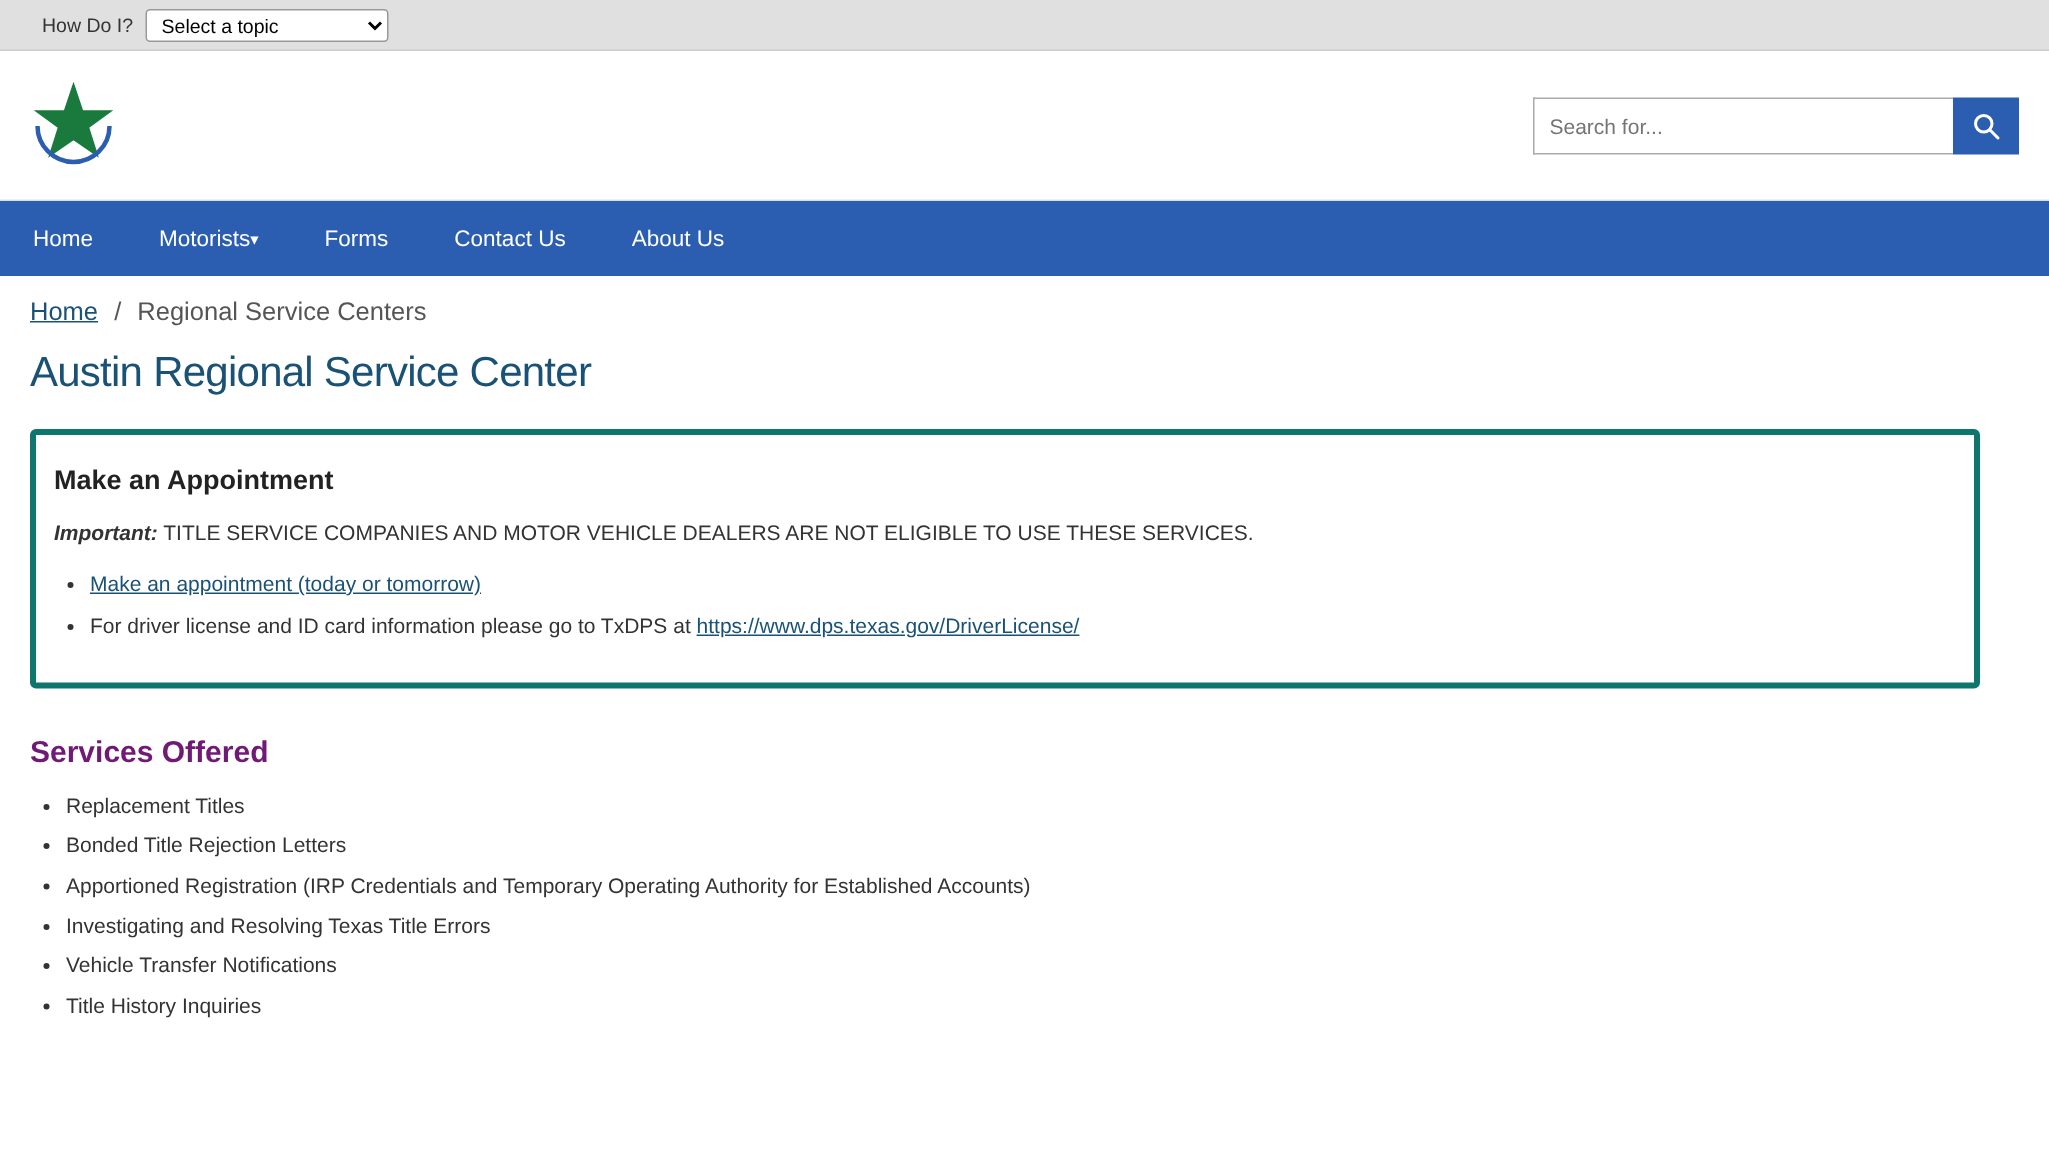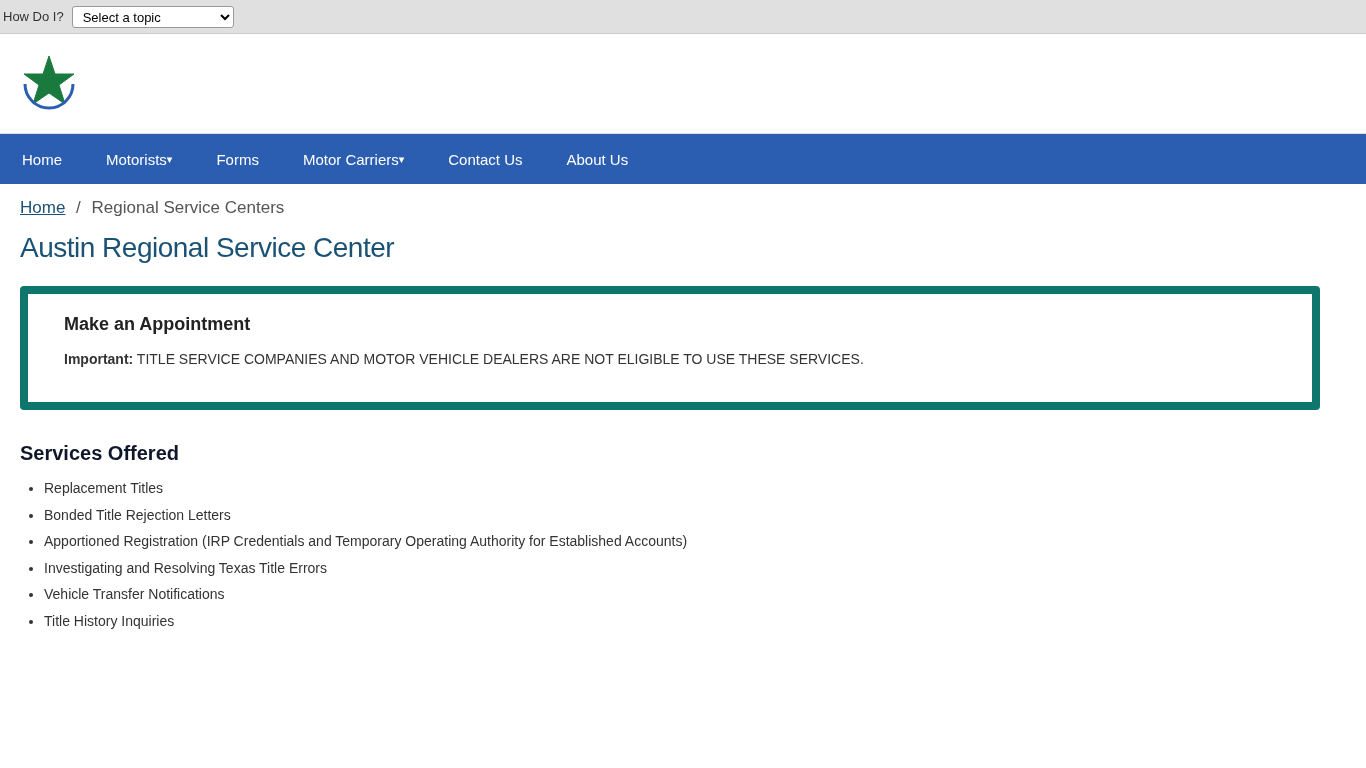--- a/index.html
+++ b/index.html
@@ -1,21 +1,21 @@
 <!DOCTYPE html>
 <html><head>
   <meta charset="utf-8">
   <style>
     * { margin: 0; padding: 0; box-sizing: border-box; }
     body { font-family: Arial, sans-serif; font-size: 14px; color: #333; background: #fff; }
 
     
     .top-bar {
       background: #e0e0e0;
-      padding: 4px 3px;
+      padding: 4px 28px;
       display: flex;
       align-items: center;
       justify-content: space-between;
       height: 34px;
       border-bottom: 1px solid #ccc;
     }
     .top-bar-left {
       display: flex;
       align-items: center;
       gap: 8px;
@@ -149,56 +149,57 @@
     .page-title {
       font-size: 28px;
       color: #1a5276;
       font-weight: normal;
       margin-bottom: 22px;
       letter-spacing: -0.5px;
     }
 
     
     .appointment-box {
-      border: 8px solid #0f766e;
+      border: 4px solid #0f766e;
       border-radius: 4px;
-      padding: 20px 36px;
+      padding: 20px 12px;
       margin-bottom: 32px;
     }
     .appointment-box h2 {
       font-size: 18px;
       font-weight: bold;
       color: #222;
       margin-bottom: 14px;
     }
     .important-text {
       font-size: 14px;
       margin-bottom: 12px;
       line-height: 1.5;
     }
     .important-text strong {
       font-weight: bold;
+      font-style: italic;
     }
     .appointment-box ul {
       margin-left: 24px;
     }
     .appointment-box ul li {
       margin-bottom: 6px;
       font-size: 14px;
       line-height: 1.6;
     }
     .appointment-box ul li a {
       color: #1a5276;
       text-decoration: underline;
     }
 
     
     .services-section h2 {
       font-size: 20px;
-      color: #0f172a;
+      color: #701a75;
       font-weight: bold;
       margin-bottom: 10px;
     }
     .services-section p {
       font-size: 14px;
       margin-bottom: 10px;
       line-height: 1.6;
     }
     .services-section ul {
       margin-left: 24px;
@@ -222,49 +223,63 @@
 <header class="site-header">
   <div class="logo-area">
 
     <svg class="logo-icon" viewBox="0 0 58 60" xmlns="http://www.w3.org/2000/svg">
 
       <polygon points="29,2 35,20 54,20 39,31 45,50 29,39 13,50 19,31 4,20 23,20" fill="#1a7a3e" stroke="#1a7a3e" stroke-width="1"></polygon>
 
       <path d="M5,30 A24,24 0 0,0 53,30" fill="none" stroke="#2b5eb0" stroke-width="3"></path>
     </svg>
   </div>
+  <div class="search-area">
+    <input class="search-input" type="text" placeholder="Search for..." style="">
+    <button class="search-btn">
+      <svg width="20" height="20" viewBox="0 0 20 20" fill="none" xmlns="http://www.w3.org/2000/svg">
+        <circle cx="8.5" cy="8.5" r="5.5" stroke="white" stroke-width="2"></circle>
+        <line x1="12.5" y1="12.5" x2="18" y2="18" stroke="white" stroke-width="2" stroke-linecap="round"></line>
+      </svg>
+    </button>
+  </div>
 </header>
 
 <nav class="main-nav">
   <a href="#">Home</a>
   <div class="nav-dropdown">
     <a href="#">Motorists</a>
   </div>
   <a href="#">Forms</a>
-  <div class="nav-dropdown">
-    <a href="#">Motor Carriers</a>
-  </div>
   <a href="#">Contact Us</a>
   <a href="#">About Us</a>
 </nav>
 
 <div class="breadcrumb">
   <a href="#">Home</a>
   <span class="sep">/</span>
   <span>Regional Service Centers</span>
 </div>
 
 <div class="page-content">
   <h1 class="page-title">Austin Regional Service Center</h1>
 
   <div class="appointment-box">
     <h2>Make an Appointment</h2>
     <p class="important-text">
       <strong>Important:</strong><span> TITLE SERVICE COMPANIES AND MOTOR VEHICLE DEALERS ARE NOT ELIGIBLE TO USE THESE SERVICES.</span>
     </p>
+    <ul>
+      <li>
+        <a href="#">Make an appointment (today or tomorrow)</a>
+      </li>
+      <li>
+        <span>For driver license and ID card information please go to TxDPS at&nbsp;</span><a href="#">https://www.dps.texas.gov/DriverLicense/</a>
+      </li>
+    </ul>
   </div>
 
   <div class="services-section">
     <h2>Services Offered</h2>
     <ul>
       <li>Replacement Titles</li>
       <li>Bonded Title Rejection Letters</li>
       <li>Apportioned Registration (IRP Credentials and Temporary Operating Authority for Established Accounts)</li>
       <li>Investigating and Resolving Texas Title Errors</li>
       <li>Vehicle Transfer Notifications</li>

